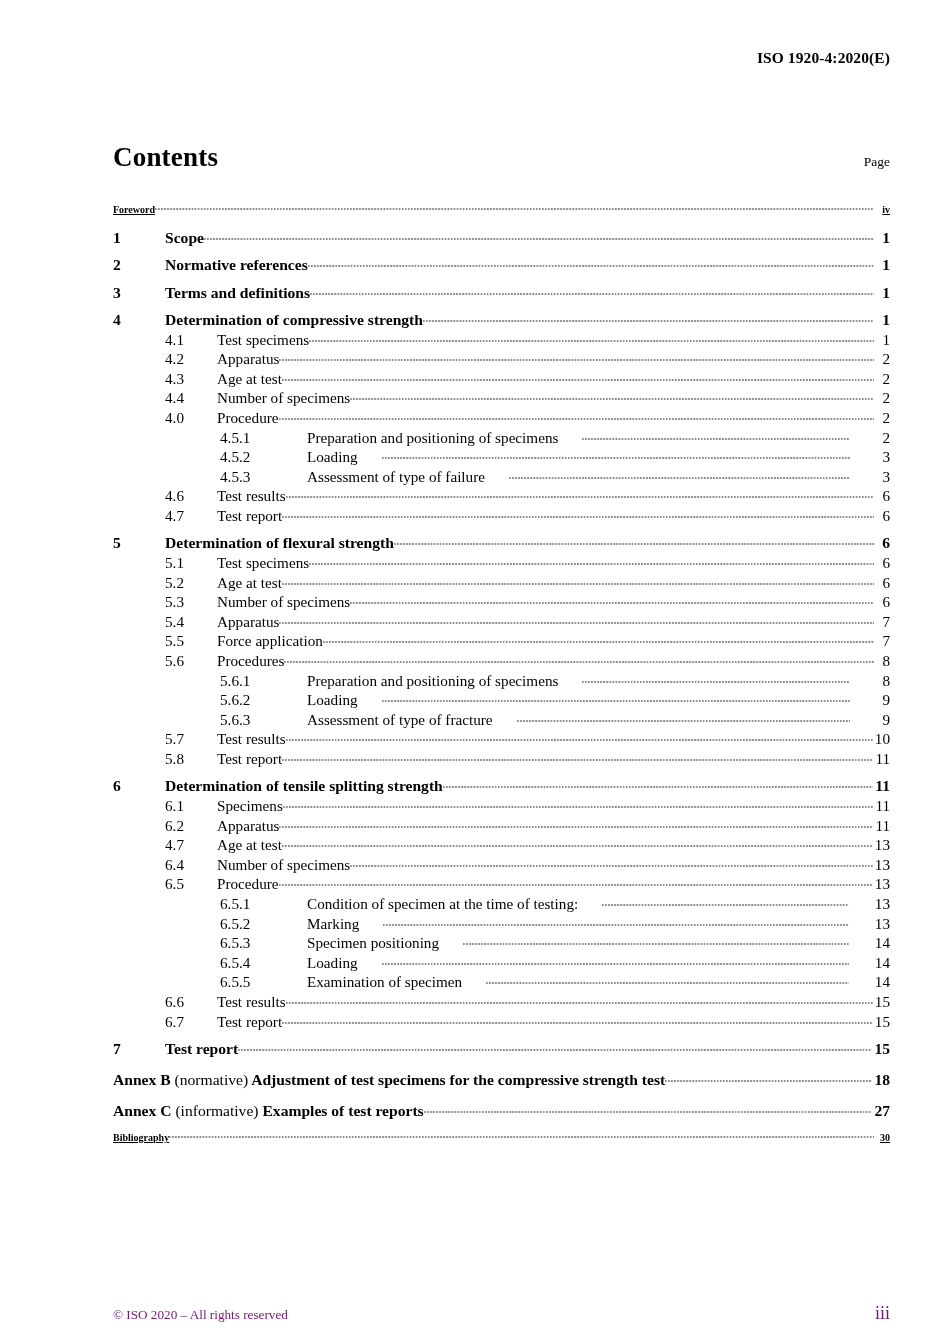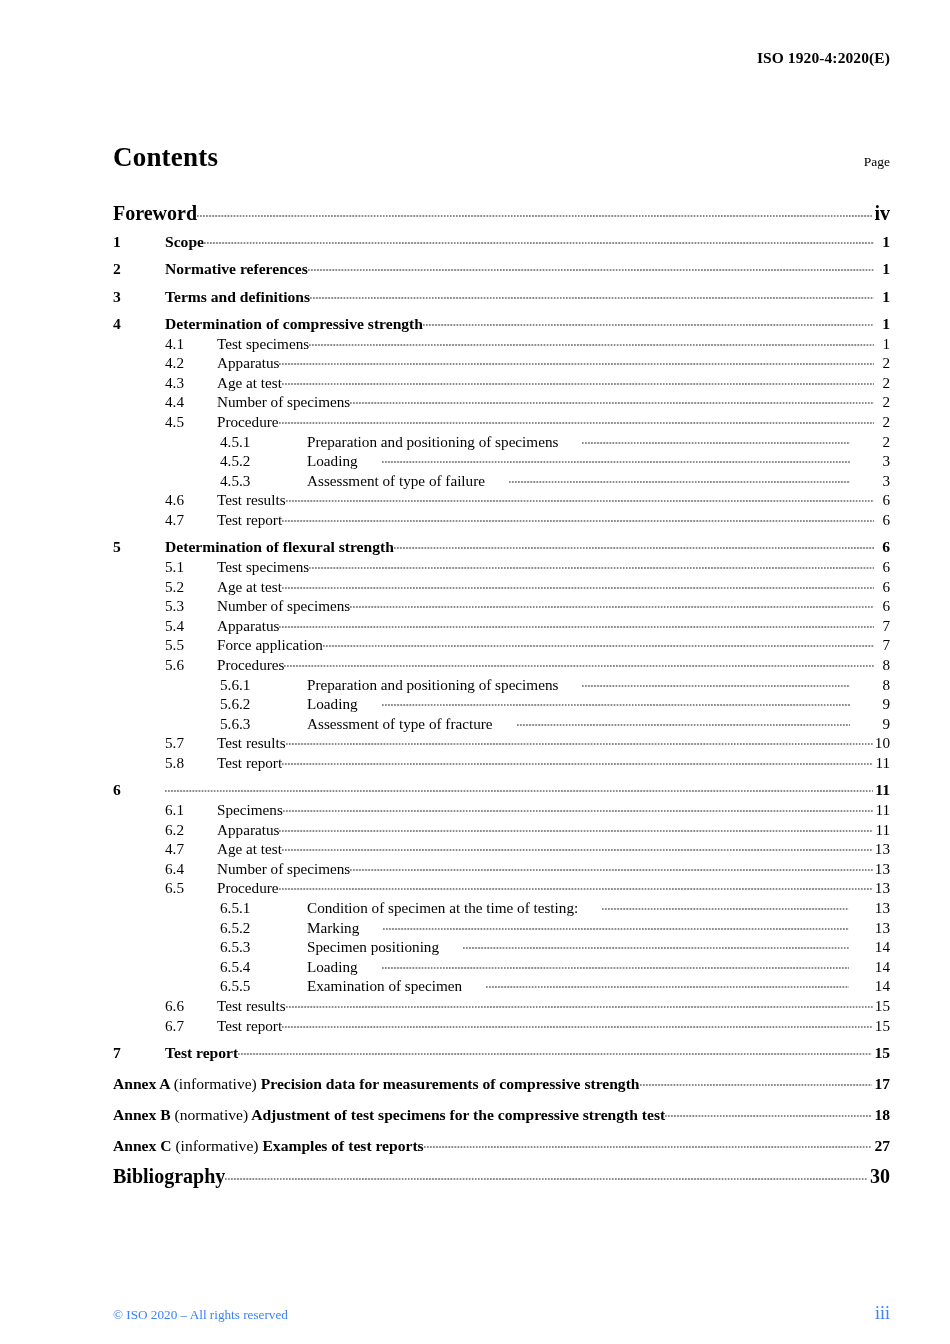--- a/index.html
+++ b/index.html
@@ -109,22 +109,23 @@
     font-weight: bold;
     font-size: 15.6px;
     margin-top: 7.5px;
   }
   .lvl1 .num { width: 52px; }
   .lvl1 .pg  { font-weight: bold; }
 
   
   .lvl0 {
     font-weight: bold;
-    font-size: 20px;
+    font-size: 10px;
     margin-top: 7.5px;
+    text-decoration: underline;
   }
   .lvl0 .num { width: 0px; }
   .lvl0 .pg  { font-weight: bold; }
 
   
   .annex {
     font-weight: bold;
     font-size: 15.6px;
     margin-top: 11px;
   }
@@ -146,21 +147,21 @@
   
   .footer {
     position: absolute;
     left: 113px;
     right: 60px;
     top: 1287px;
     display: flex;
     justify-content: space-between;
     align-items: baseline;
     font-size: 13.2px;
-    color: #3b82f6;
+    color: #701a75;
   }
   .footer .folio { font-size: 18px; }
 </style>
 </head>
 <body>
 
 <div class="page">
 
   <div class="doc-header">ISO 1920-4:2020(E)</div>
 
@@ -218,21 +219,21 @@
         <span class="leader"></span>
         <span class="pg">2</span>
       </div>
       <div class="row lvl2">
         <span class="num">4.4</span>
         <span class="txt">Number of specimens</span>
         <span class="leader"></span>
         <span class="pg">2</span>
       </div>
       <div class="row lvl2">
-        <span class="num">4.5</span>
+        <span class="num">4.0</span>
         <span class="txt">Procedure</span>
         <span class="leader"></span>
         <span class="pg">2</span>
       </div>
       <div class="row lvl3">
         <span class="num">4.5.1</span>
         <span class="txt">Preparation and positioning of specimens</span>
         <span class="leader"></span>
         <span class="pg">2</span>
       </div>
@@ -327,20 +328,21 @@
         <span class="pg">10</span>
       </div>
       <div class="row lvl2">
         <span class="num">5.8</span>
         <span class="txt">Test report</span>
         <span class="leader"></span>
         <span class="pg">11</span>
       </div>
       <div class="row lvl1">
         <span class="num">6</span>
+        <span class="txt">Determination of tensile splitting strength</span>
         <span class="leader"></span>
         <span class="pg">11</span>
       </div>
       <div class="row lvl2">
         <span class="num">6.1</span>
         <span class="txt">Specimens</span>
         <span class="leader"></span>
         <span class="pg">11</span>
       </div>
       <div class="row lvl2">
@@ -407,26 +409,20 @@
         <span class="num">6.7</span>
         <span class="txt">Test report</span>
         <span class="leader"></span>
         <span class="pg">15</span>
       </div>
       <div class="row lvl1">
         <span class="num">7</span>
         <span class="txt">Test report</span>
         <span class="leader"></span>
         <span class="pg">15</span>
-      </div>
-      <div class="row annex">
-        <span class="num"></span>
-        <span class="txt"><span>Annex A</span> <span class="qual">(informative)</span> <span>Precision data for measurements of compressive strength</span></span>
-        <span class="leader"></span>
-        <span class="pg">17</span>
       </div>
       <div class="row annex">
         <span class="num"></span>
         <span class="txt"><span>Annex B</span> <span class="qual">(normative)</span> <span>Adjustment of test specimens for the compressive strength test</span></span>
         <span class="leader"></span>
         <span class="pg">18</span>
       </div>
       <div class="row annex">
         <span class="num"></span>
         <span class="txt"><span>Annex C</span> <span class="qual">(informative)</span> <span>Examples of test reports</span></span>

